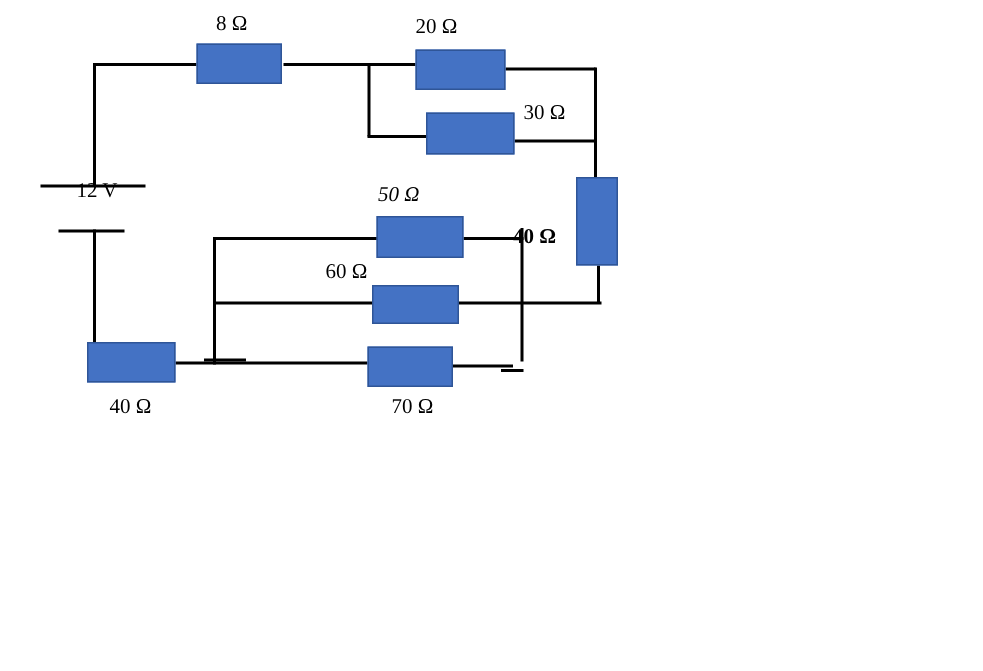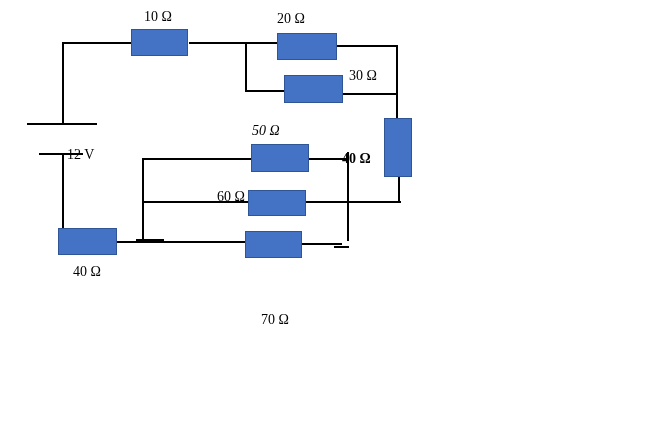--- a/index.html
+++ b/index.html
@@ -64,33 +64,33 @@
   <div class="wire-h" style="left:334px; top:246px; width:15px;"></div>
 
   <div class="wire-v" style="left:62px; top:42px; height:82px;"></div>
   <div class="wire-v" style="left:62px; top:153px; height:76px;"></div>
   <div class="wire-v" style="left:245px; top:43px; height:48px;"></div>
   <div class="wire-v" style="left:396px; top:45px; height:73px;"></div>
   <div class="wire-v" style="left:398px; top:177px; height:25px;"></div>
   <div class="wire-v" style="left:142px; top:158px; height:85px;"></div>
   <div class="wire-v" style="left:347px; top:152px; height:89px;"></div>
 
-  <span class="lbl" style="left:51px; top:148px;margin-left:16px;">12 V</span>
+  <span class="lbl" style="left:51px; top:121px;">12 V</span>
 
   <div class="res" style="left:131px; top:29px; width:57px; height:27px;"></div>
   <div class="res" style="left:277px; top:33px; width:60px; height:27px;"></div>
   <div class="res" style="left:284px; top:75px; width:59px; height:28px;"></div>
   <div class="res" style="left:384px; top:118px; width:28px; height:59px;"></div>
   <div class="res" style="left:251px; top:144px; width:58px; height:28px;"></div>
   <div class="res" style="left:248px; top:190px; width:58px; height:26px;"></div>
   <div class="res" style="left:245px; top:231px; width:57px; height:27px;"></div>
   <div class="res" style="left:58px; top:228px; width:59px; height:27px;"></div>
 
-  <span class="lbl" style="left:144px; top:10px;">10 Ω</span>
+  <span class="lbl" style="left:144px; top:10px;">8 Ω</span>
   <span class="lbl" style="left:277px; top:12px;">20 Ω</span>
   <span class="lbl" style="left:349px; top:69px;">30 Ω</span>
   <span class="lbl" style="left:342px; top:152px;font-weight:bold;">40 Ω</span>
   <span class="lbl" style="left:252px; top:124px;font-style:italic;">50 Ω</span>
-  <span class="lbl" style="left:217px; top:175px;margin-top:15px;">60 Ω</span>
-  <span class="lbl" style="left:261px; top:265px;margin-top:48px;">70 Ω</span>
+  <span class="lbl" style="left:217px; top:175px;">60 Ω</span>
+  <span class="lbl" style="left:261px; top:265px;">70 Ω</span>
   <span class="lbl" style="left:73px; top:265px;">40 Ω</span>
 
 </div>
 
 </body></html>

